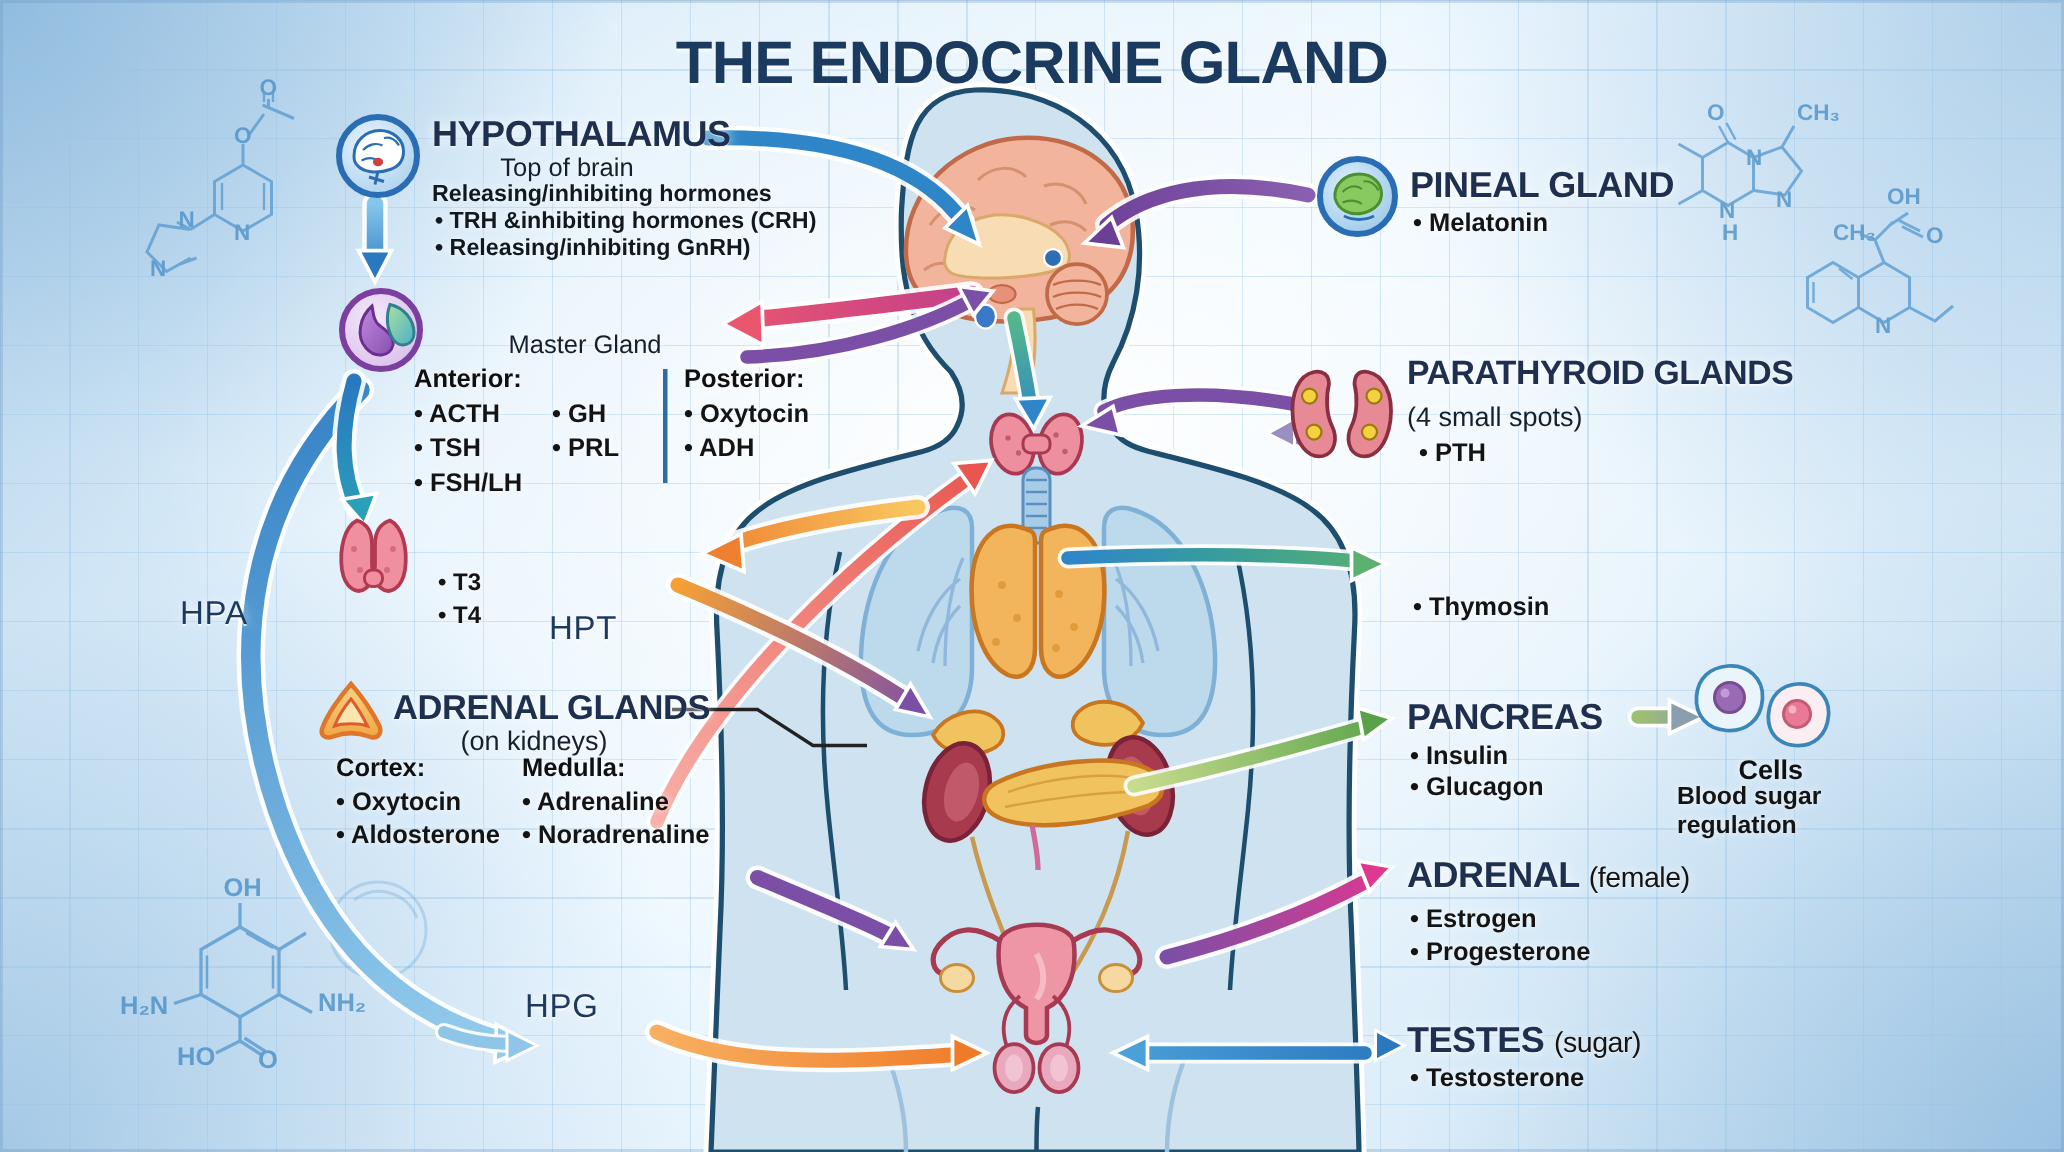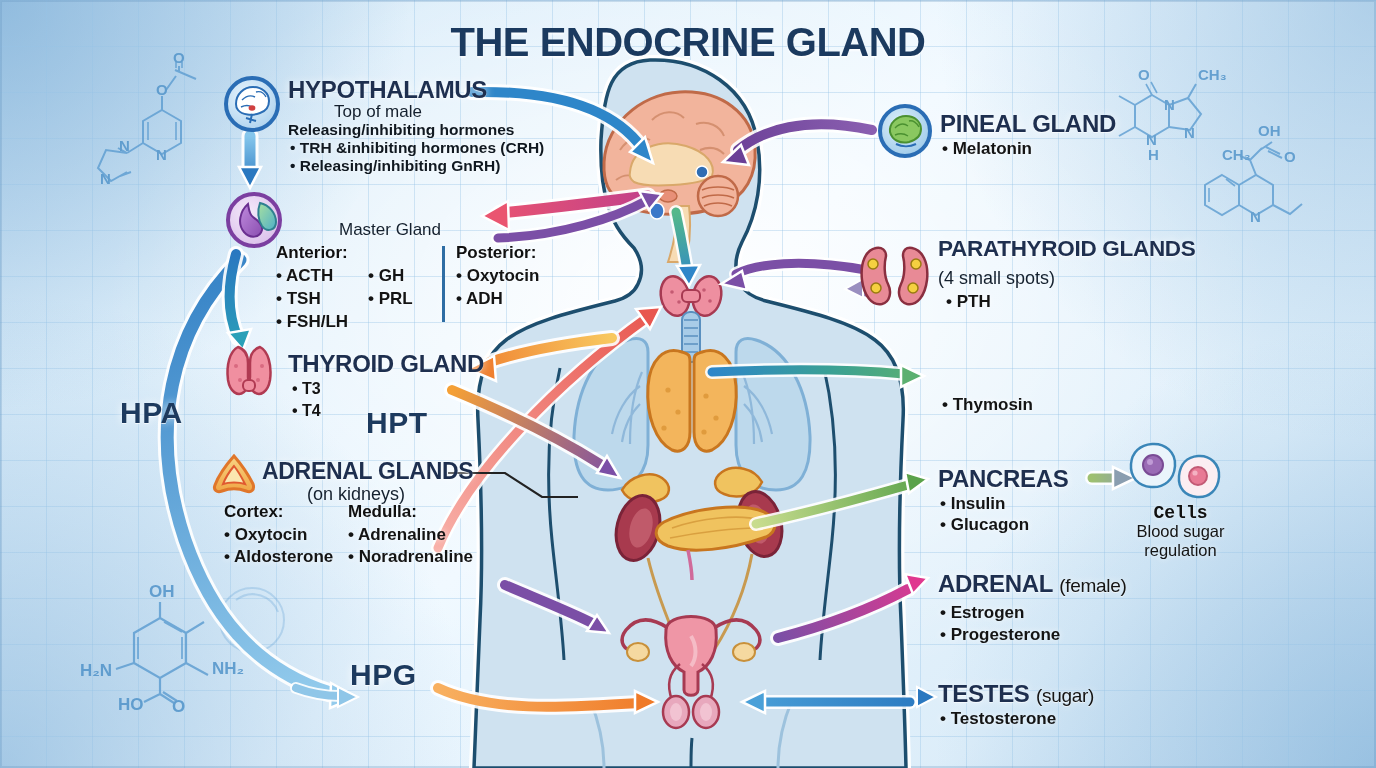--- a/index.html
+++ b/index.html
@@ -29,28 +29,28 @@
   .fs24{font-size:24px}.fs23{font-size:23px}.fs22{font-size:22.5px}
   .g-sub{font-size:17px;font-weight:500;color:#14202e;white-space:nowrap;
     text-shadow:0 0 6px rgba(255,255,255,.85);}
   .g-line{font-size:15.5px;font-weight:700;color:#101820;white-space:nowrap;
     text-shadow:0 0 6px rgba(255,255,255,.85);}
   .bullet{font-size:17px;font-weight:600;color:#141414;white-space:nowrap;
     text-shadow:0 0 6px rgba(255,255,255,.85);text-align:right;}
   .bullet.sm{font-size:16px}
   .col-label{font-size:17px;font-weight:800;color:#101010;white-space:nowrap;
     text-shadow:0 0 6px rgba(255,255,255,.85);}
-  .axis{font-size:30px;font-weight:700;color:#1d3a5e;letter-spacing:.5px;
+  .axis{font-size:22px;font-weight:400;color:#1d3a5e;letter-spacing:.5px;
     text-shadow:0 1px 0 rgba(255,255,255,.7),0 0 8px rgba(255,255,255,.8);}
   .qual{font-size:19px;font-weight:500;color:#141414;}
   .divider{background:#2e6da4;width:2.5px;}
   .center{text-align:center}
   .cells-cap{font-size:18px;font-weight:800;color:#101010;text-align:center;
-    text-shadow:0 0 6px rgba(255,255,255,.85);font-family:Liberation Mono, monospace;}
-  .cells-line{font-size:16.5px;font-weight:400;color:#141414;text-align:center;
+    text-shadow:0 0 6px rgba(255,255,255,.85);}
+  .cells-line{font-size:16.5px;font-weight:700;color:#141414;
     text-shadow:0 0 6px rgba(255,255,255,.85);}
 </style>
 </head>
 <body>
 
 <div class="canvas">
 
   <svg class="scene" width="1376" height="768" viewBox="0 0 1376 768">
     <defs>
       <linearGradient id="gA0" gradientUnits="userSpaceOnUse" x1="230" y1="280" x2="340" y2="690">
@@ -376,21 +376,21 @@
           <stop offset="1" stop-color="#9cc8ea"></stop>
         </radialGradient>
       </defs>
     <circle cx="30" cy="30" r="26" fill="url(#icHypo)" stroke="#2a6db5" stroke-width="4"></circle>
     <path d="M14,30 C14,20 22,13 31,13 C40,13 47,19 47,27 C47,33 44,37 38,39 C30,42 20,41 16,36 C14,34 14,32 14,30 Z" fill="#ffffff" stroke="#2a6db5" stroke-width="2"></path>
     <path d="M20,26 C24,22 29,21 33,23 M34,18 C38,17 42,19 44,23 M19,33 C23,31 27,31 30,33" fill="none" stroke="#2a6db5" stroke-width="1.4"></path>
     <ellipse cx="30" cy="34" rx="3.4" ry="2.8" fill="#d04040"></ellipse>
     <path d="M30,40 L28,49 M24,44 L34,47" stroke="#2a6db5" stroke-width="2" fill="none"></path>
   </svg>
   <div class="abs g-title fs24" style="left:288px;top:76px">HYPOTHALAMUS</div>
-  <div class="abs g-sub center" style="left:288px;top:102px;width:180px">Top of male</div>
+  <div class="abs g-sub center" style="left:288px;top:102px;width:180px">Top of brain</div>
   <div class="abs g-line" style="left:288px;top:121px">Releasing/inhibiting hormones</div>
   <div class="abs g-line" style="left:290px;top:139px">• TRH &amp;inhibiting hormones (CRH)</div>
   <div class="abs g-line" style="left:290px;top:157px">• Releasing/inhibiting GnRH)</div>
 
   <svg class="abs" style="left:224px;top:190px" width="60" height="60" viewBox="0 0 60 60">
     <defs>
       <radialGradient id="icPit" cx=".4" cy=".35" r=".9">
         <stop offset="0" stop-color="#f4e9fa"></stop>
           <stop offset="1" stop-color="#d3b4e6"></stop>
         </radialGradient>
@@ -421,21 +421,20 @@
 
   <svg class="abs" style="left:222px;top:342px" width="54" height="58" viewBox="0 0 54 58">
     <path d="M16,5 C8,9 4,23 6,38 C8,50 16,55 22,50 C26,47 27,41 26,35 L26,21 C26,12 22,7 16,5 Z" fill="#f08fa0" stroke="#b03a52" stroke-width="2.5"></path>
     <path d="M38,5 C46,9 50,23 48,38 C46,50 38,55 32,50 C28,47 27,41 28,35 L28,21 C28,12 32,7 38,5 Z" fill="#f08fa0" stroke="#b03a52" stroke-width="2.5"></path>
     <rect x="21" y="38" width="12" height="11" rx="5" fill="#f08fa0" stroke="#b03a52" stroke-width="2"></rect>
     <circle cx="14" cy="24" r="2" fill="#d86a80"></circle>
       <circle cx="18" cy="38" r="2" fill="#d86a80"></circle>
     <circle cx="40" cy="24" r="2" fill="#d86a80"></circle>
       <circle cx="36" cy="38" r="2" fill="#d86a80"></circle>
   </svg>
-  <div class="abs g-title fs24" style="left:288px;top:350px">THYROID GLAND</div>
   <div class="abs bullet sm" style="left:292px;top:380px">• T3</div>
   <div class="abs bullet sm" style="left:292px;top:402px">• T4</div>
 
   <div class="abs axis" style="left:120px;top:396px">HPA</div>
   <div class="abs axis" style="left:366px;top:406px">HPT</div>
   <div class="abs axis" style="left:350px;top:658px">HPG</div>
 
   <svg class="abs" style="left:210px;top:452px" width="48" height="44" viewBox="0 0 48 44">
     <defs>
         <linearGradient id="icAdr" x1="0" y1="0" x2="0" y2="1">

